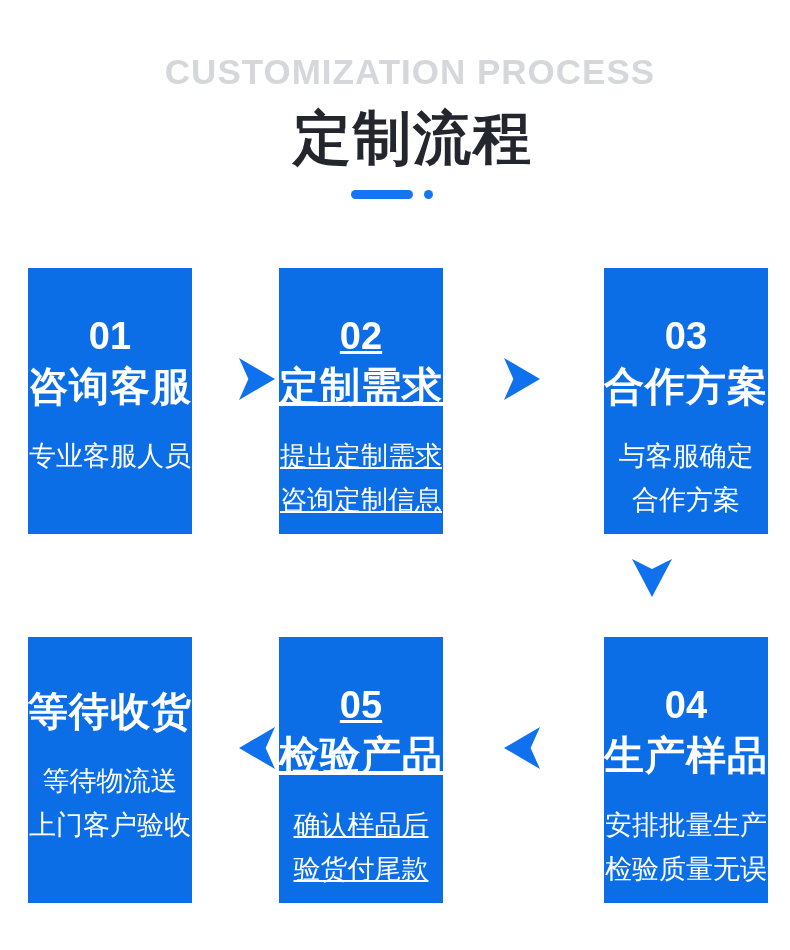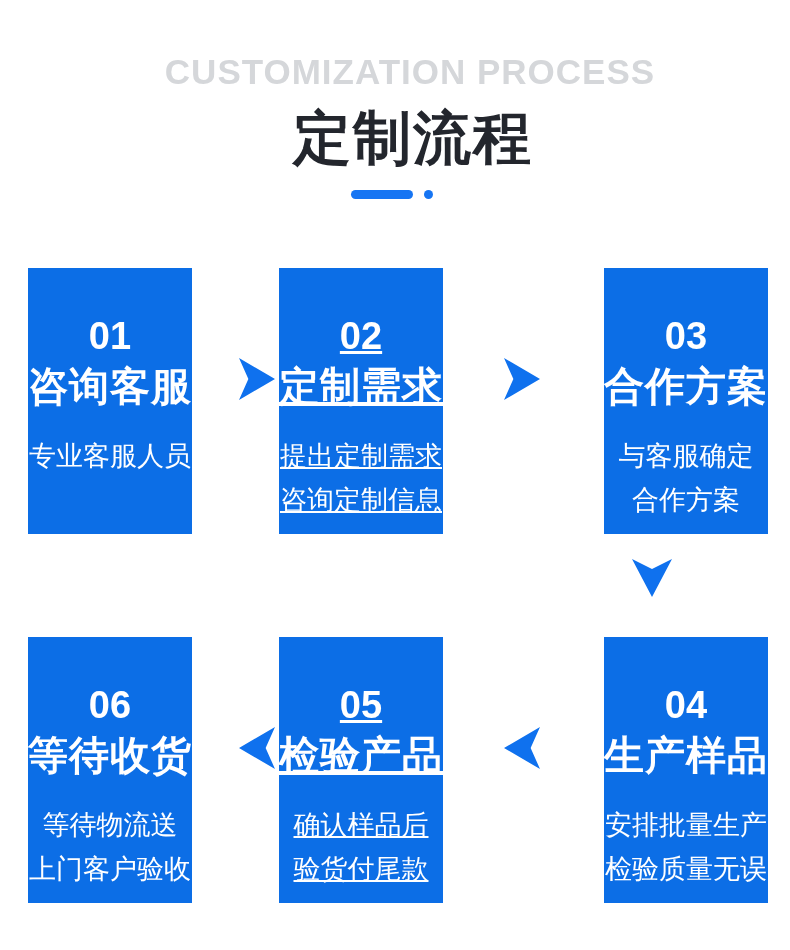--- a/index.html
+++ b/index.html
@@ -147,21 +147,20 @@
   <div class="card r1 c3">
     <div class="num">03</div>
     <div class="card-title">合作方案</div>
     <div class="desc first">与客服确定</div>
     <div class="desc">合作方案</div>
   </div>
 
   <div class="arrow arrow-down ad"></div>
 
   <div class="card r2 c1">
-    <div class="num">06</div>
     <div class="card-title">等待收货</div>
     <div class="desc first">等待物流送</div>
     <div class="desc">上门客户验收</div>
   </div>
 
   <div class="arrow arrow-left al2"></div>
 
   <div class="card r2 c2">
     <div class="num">05</div>
     <div class="card-title">检验产品</div>

